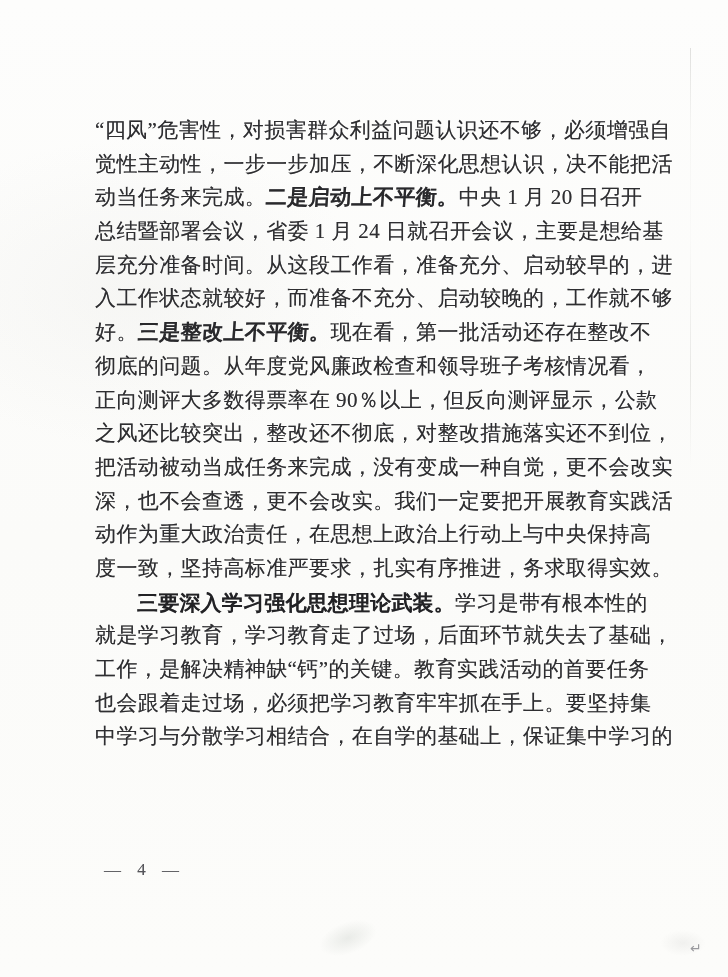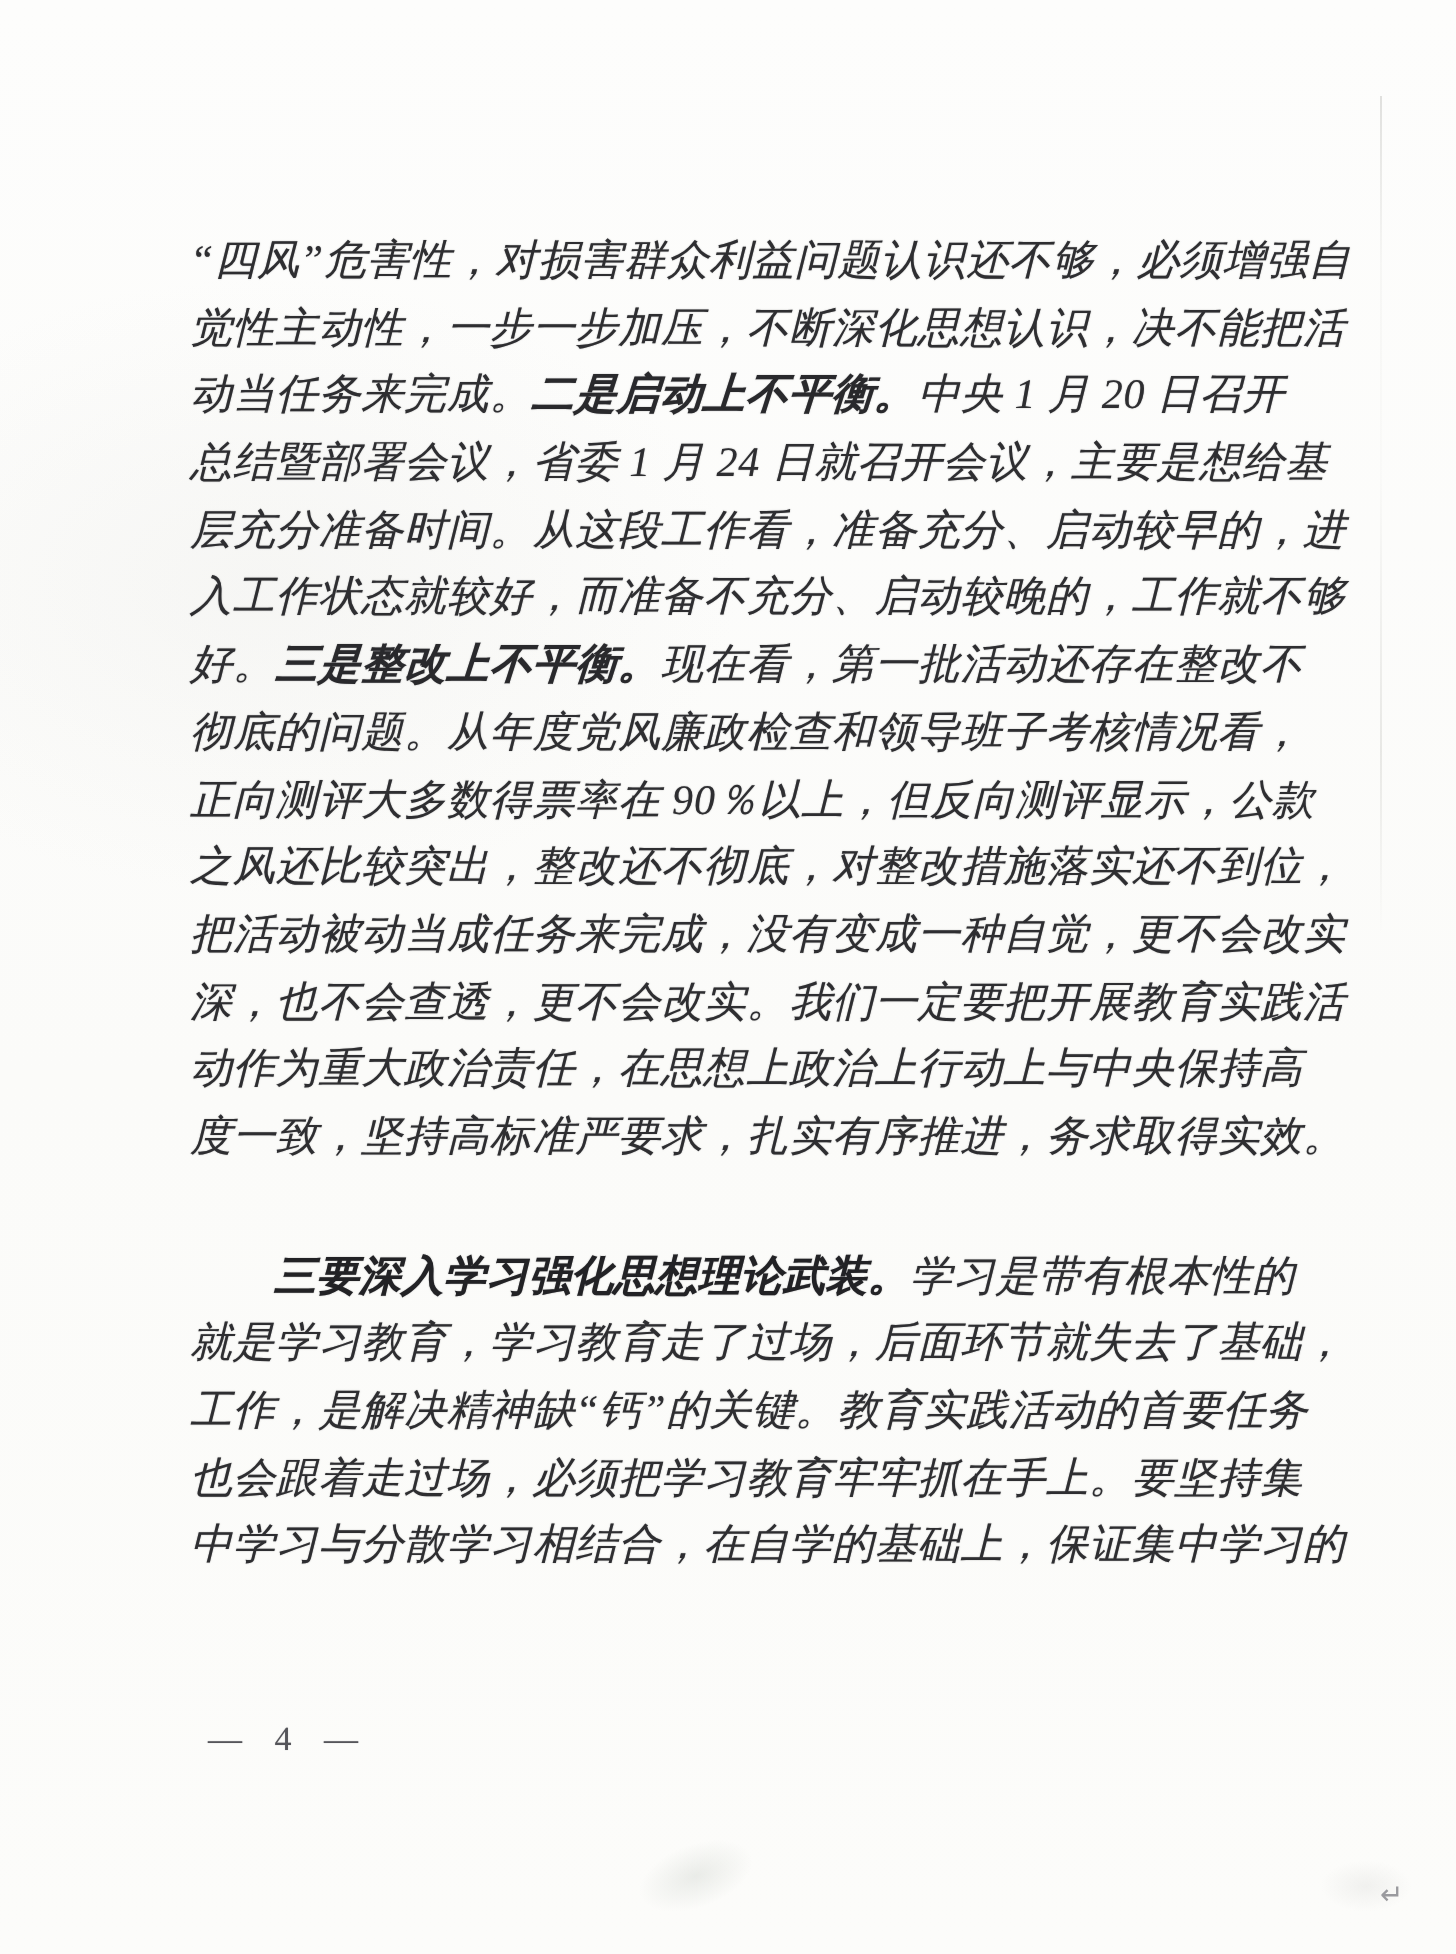--- a/index.html
+++ b/index.html
@@ -15,36 +15,34 @@
       radial-gradient(ellipse 340px 220px at 18% 30%, rgba(235,235,232,0.35), rgba(255,255,255,0) 70%),
       linear-gradient(180deg, #fdfdfc 0%, #fbfbf9 55%, #fcfcfa 100%);
     overflow: hidden;
     font-family: "Liberation Serif", "DejaVu Serif", serif;
   }
   .text-block {
     position: absolute;
     left: 95px;
     top: 114px;
     width: 546px;
-    font-style: italic;
   }
   .text-line {
     height: 33.7px;
     line-height: 33.7px;
     font-size: 21px;
     color: #2e2e31;
     letter-spacing: 0.4px;
     text-align: justify;
     text-align-last: justify;
     white-space: nowrap;
     text-shadow: 0 0 0.6px rgba(46,46,49,0.55);
   }
   .text-line.indent {
     text-indent: 42px;
-    margin-top: 36px;
   }
   .seg-body { font-weight: normal; }
   .seg-em {
     font-weight: bold;
     transform: skewX(-4deg);
     display: inline-block;
     color: #29292c;
   }
   .seg-head {
     font-family: "Liberation Sans", "DejaVu Sans", sans-serif;

